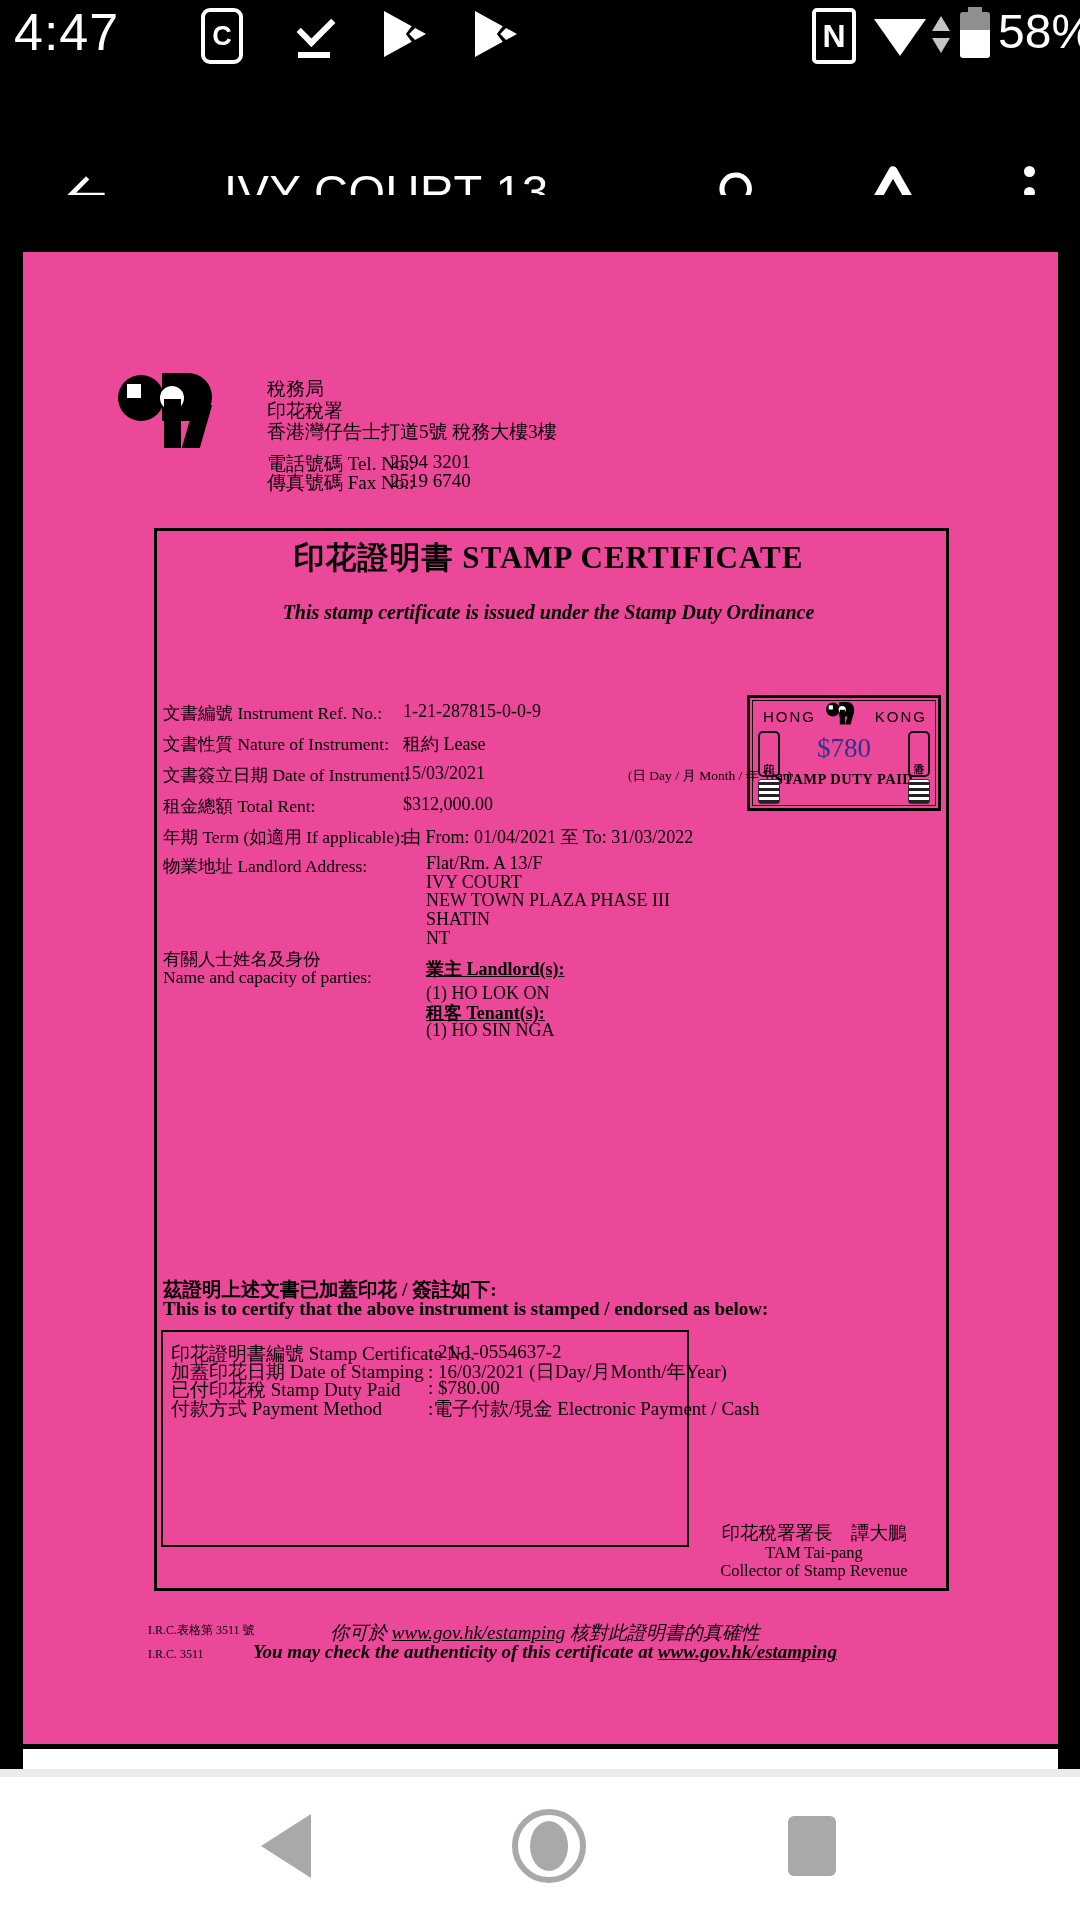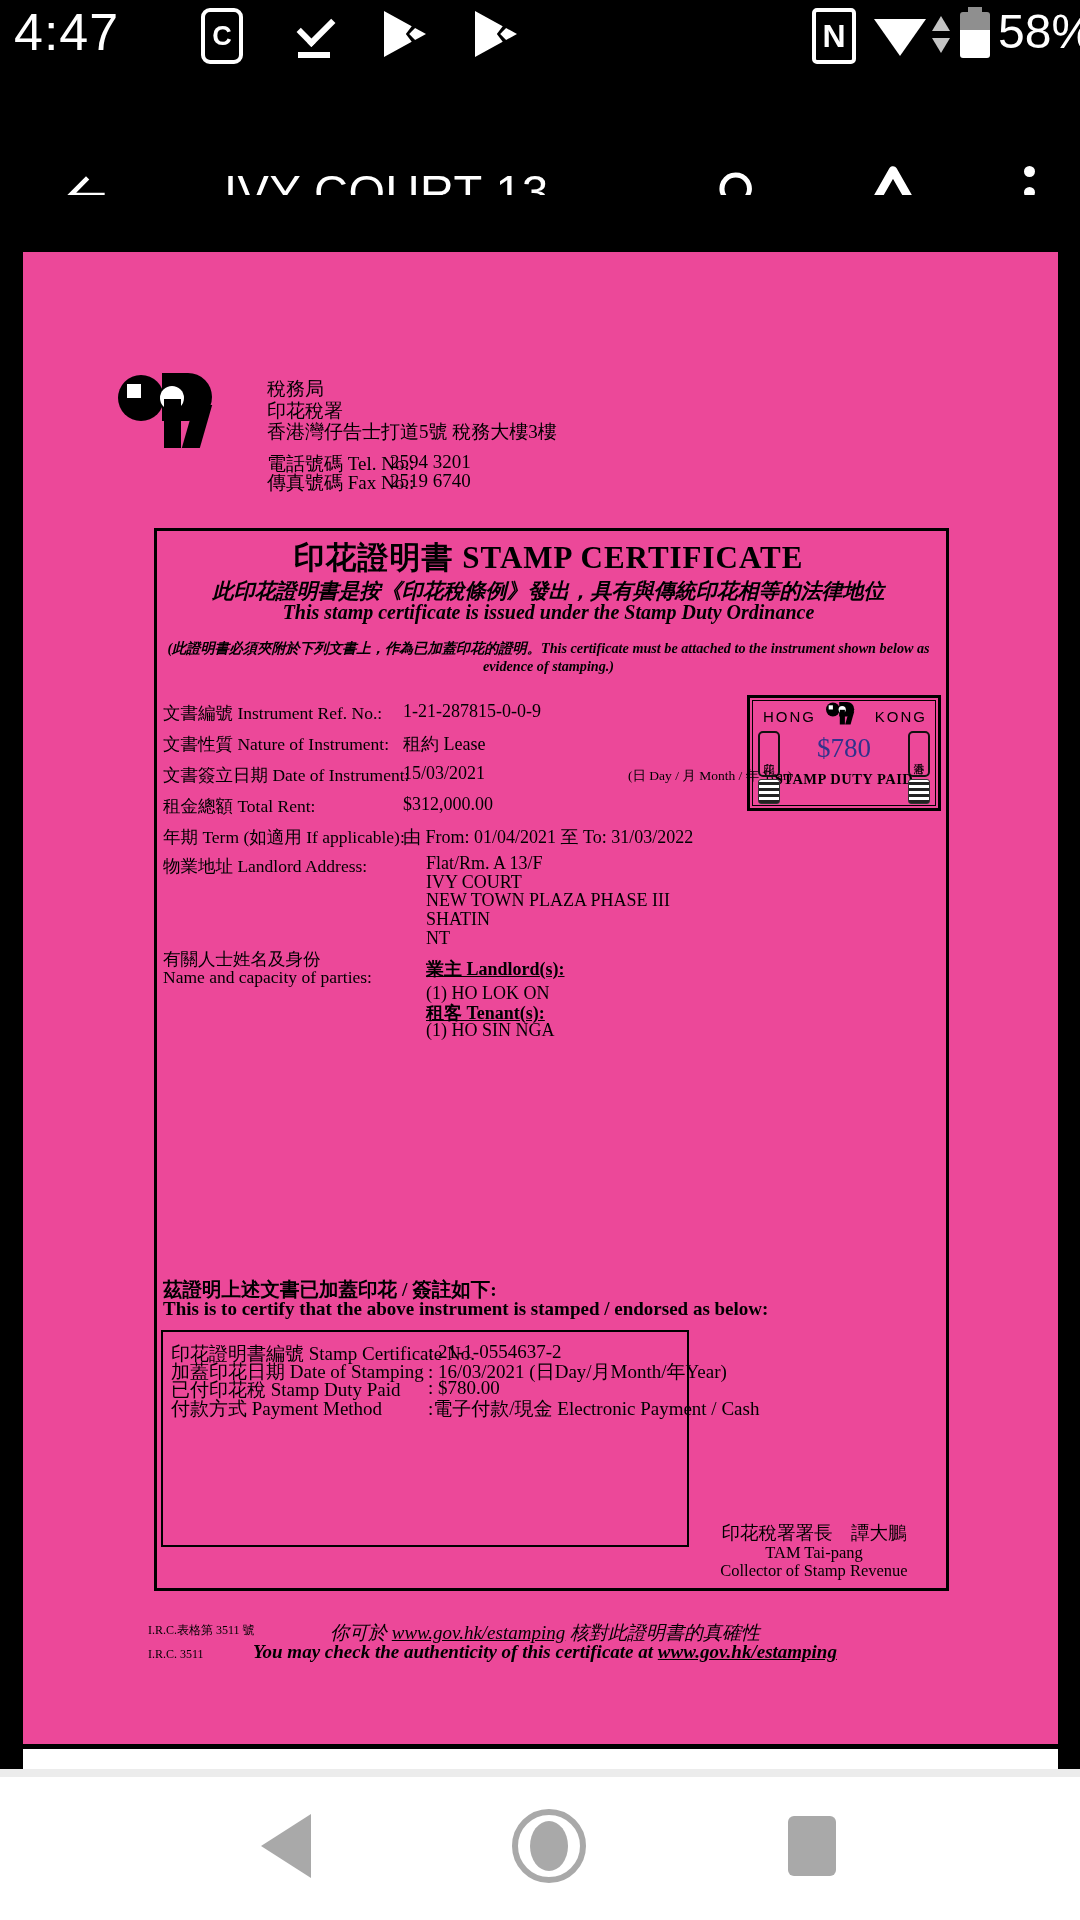--- a/index.html
+++ b/index.html
@@ -175,23 +175,21 @@
       <span class="abs" style="left:123px">2594 3201</span>
     </span>
     <span class="hl-line" style="top:218px">
       <span>傳真號碼 Fax No.:</span>
       <span class="abs" style="left:123px">2519 6740</span>
     </span>
 
 
     <div class="certbox"></div>
     <div class="c-title">印花證明書  STAMP CERTIFICATE</div>
-    <div class="c-sub" style="top:325px;font-size:21px">此印花證明書是按《印花稅條例》發出，具有與傳統印花相等的法律地位</div>
     <div class="c-sub" style="top:349px;font-size:20px">This stamp certificate is issued under the Stamp Duty Ordinance</div>
-    <div class="c-sub" style="top:387px;font-size:14.2px">(此證明書必須夾附於下列文書上，作為已加蓋印花的證明。This certificate must be attached to the instrument shown below as evidence of stamping.)</div>
 
     <div class="frow" style="top:449px">
       <span class="flabel">文書編號 Instrument Ref. No.:</span>
       <span class="fvalue">1-21-287815-0-0-9</span>
     </div>
     <div class="frow" style="top:480px">
       <span class="flabel">文書性質 Nature of Instrument:</span>
       <span class="fvalue">租約 Lease</span>
     </div>
     <div class="frow" style="top:511px">

